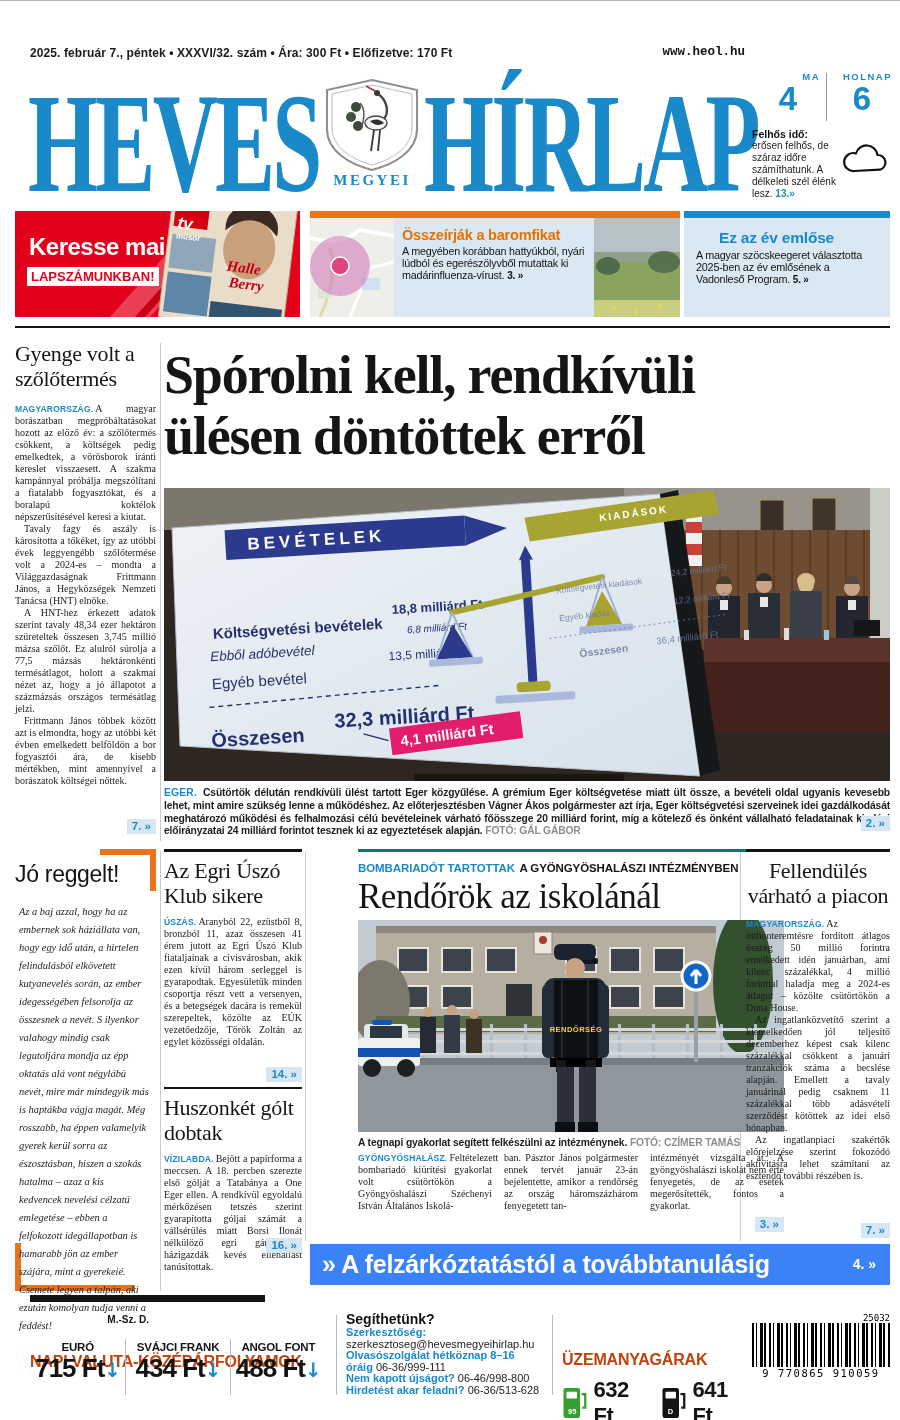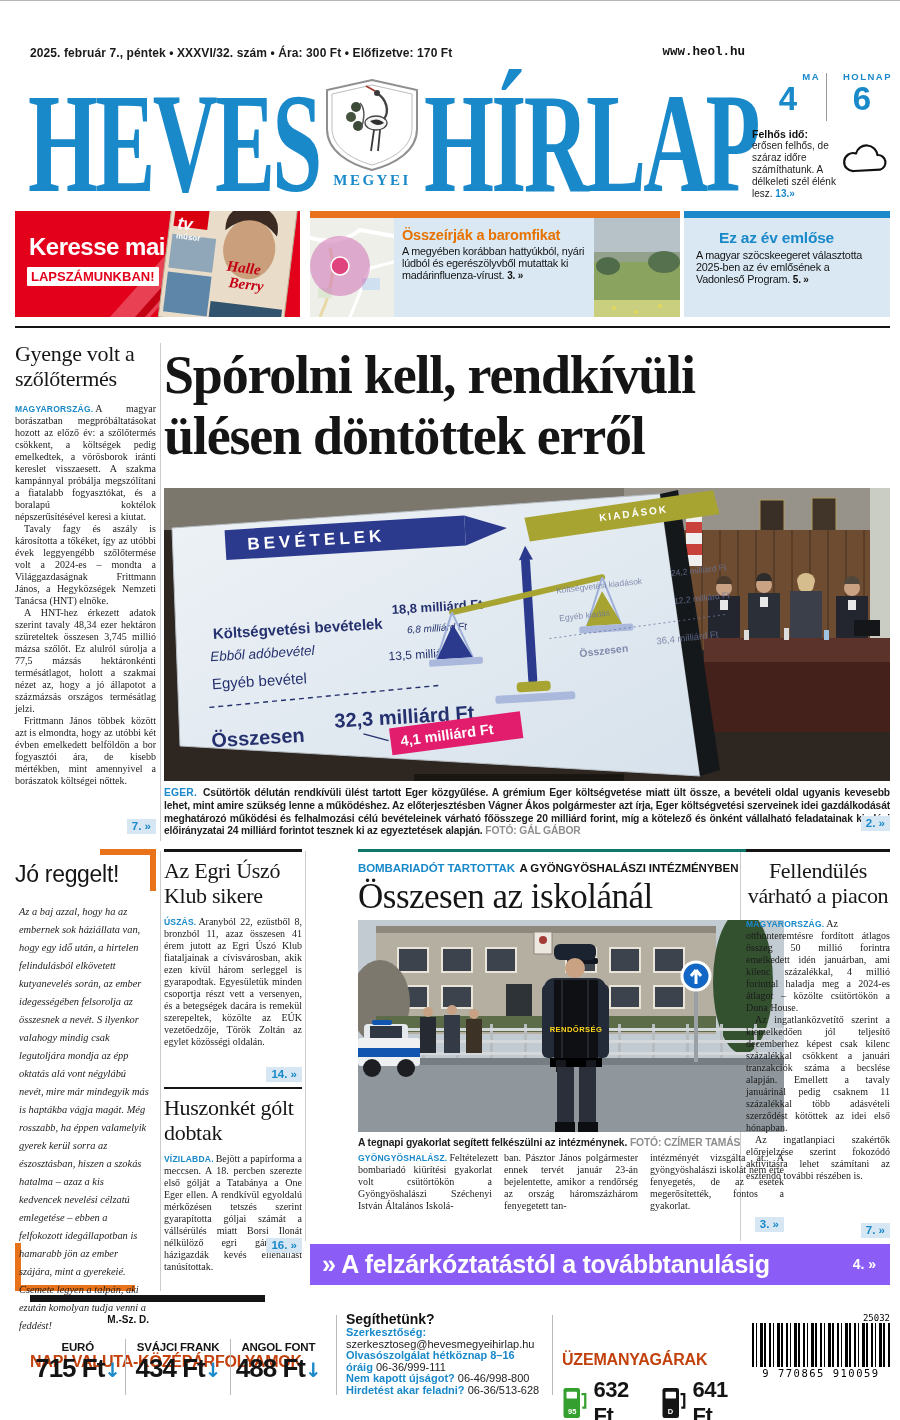--- a/index.html
+++ b/index.html
@@ -35,21 +35,21 @@
   .kicker-k{font-weight:bold;font-size:11.5px;color:#141414;letter-spacing:-.1px;}
   .caption{font-size:10.3px;line-height:12.8px;font-weight:bold;color:#1d1d1d;text-align:justify;letter-spacing:-.15px;}
   .credit{color:#8e8e8e;font-weight:bold;}
   .chip{position:absolute;background:#d6e7f3;color:#1989ca;font-weight:bold;font-size:11.5px;
         padding:1px 5px 2px 5px;font-family:"Liberation Sans",sans-serif;}
   .vrule{position:absolute;width:1px;background:#cccccc;}
   .blkrule{position:absolute;background:#141414;}
   .gm-title{font:normal 23px/1 "Liberation Sans",sans-serif;color:#141414;letter-spacing:-.3px;}
   .gm-body{font:italic 10.4px/12.4px "Liberation Serif",serif;color:#1b1b1b;text-align:justify;}
   .gm-sign{font:bold 10px/1 "Liberation Sans",sans-serif;color:#111;float:right;}
-  .banner{background:#8b5cf6;color:#fff;}
+  .banner{background:#3b82f6;color:#fff;}
   .banner-text{font-size:25px;font-weight:bold;line-height:41px;letter-spacing:-.3px;}
   .banner-ref{font-size:14px;font-weight:bold;line-height:41px;}
   
   .promo{background:#e2001a;overflow:hidden;}
   .promo-line1{font-size:24px;font-weight:bold;color:#fff;letter-spacing:-.5px;}
   .promo-pill{background:#fff;color:#e2001a;font-weight:bold;font-size:13px;padding:2px 4px;border-radius:1px;display:inline-block;}
   
   .f-title{font-size:16px;font-weight:bold;color:#c2410c;letter-spacing:-.2px;margin-top:40px;}
   .f-help-title{font-size:14px;font-weight:bold;color:#111;}
   .f-help-row{font-size:11px;line-height:11.6px;color:#222;}
@@ -347,21 +347,21 @@
       <p><span class="lead">VÍZILABDA.</span><span>Bejött a papírforma a meccsen. A 18. percben szerezte első gólját a Tatabánya a One Eger ellen. A rendkívül egyoldalú mérkőzésen tetszés szerint gyarapította góljai számát a vállsérülés miatt Borsi Ilonát nélkülöző egri gárda, a házigazdák kevés ellenállást tanúsítottak.</span></p>
     </div>
     <span class="chip" style="right:0;bottom:38px;">16. »</span>
   </div>
 
   <div class="abs" style="left:310px;top:848px;width:426px;height:392px;border-top:3px solid #0f766e;margin-left:48px;">
     <div style="margin-top:6px;">
       <span class="kicker-b">BOMBARIADÓT TARTOTTAK</span>
       <span class="kicker-k"> A GYÖNGYÖSHALÁSZI INTÉZMÉNYBEN</span>
     </div>
-    <div class="h-police" style="margin-top:2px;">Összesen az iskolánál</div>
+    <div class="h-police" style="margin-top:2px;">Rendőrök az iskolánál</div>
 
     <svg style="margin-top:4px;display:block;" width="426" height="212" viewBox="0 0 426 212">
       <rect width="426" height="212" fill="#c2cbd1"></rect>
       <rect x="18" y="6" width="340" height="108" fill="#b5afa2"></rect>
       <rect x="18" y="6" width="340" height="7" fill="#8e887c"></rect>
       <rect x="176" y="12" width="18" height="22" fill="#ece8e0" stroke="#8e887c"></rect>
       <circle cx="185" cy="20" r="4" fill="#a33c36"></circle>
       <g fill="#3c434c" stroke="#e8e4da" stroke-width="2">
         <rect x="40" y="28" width="30" height="24"></rect>
           <rect x="84" y="28" width="30" height="24"></rect>

